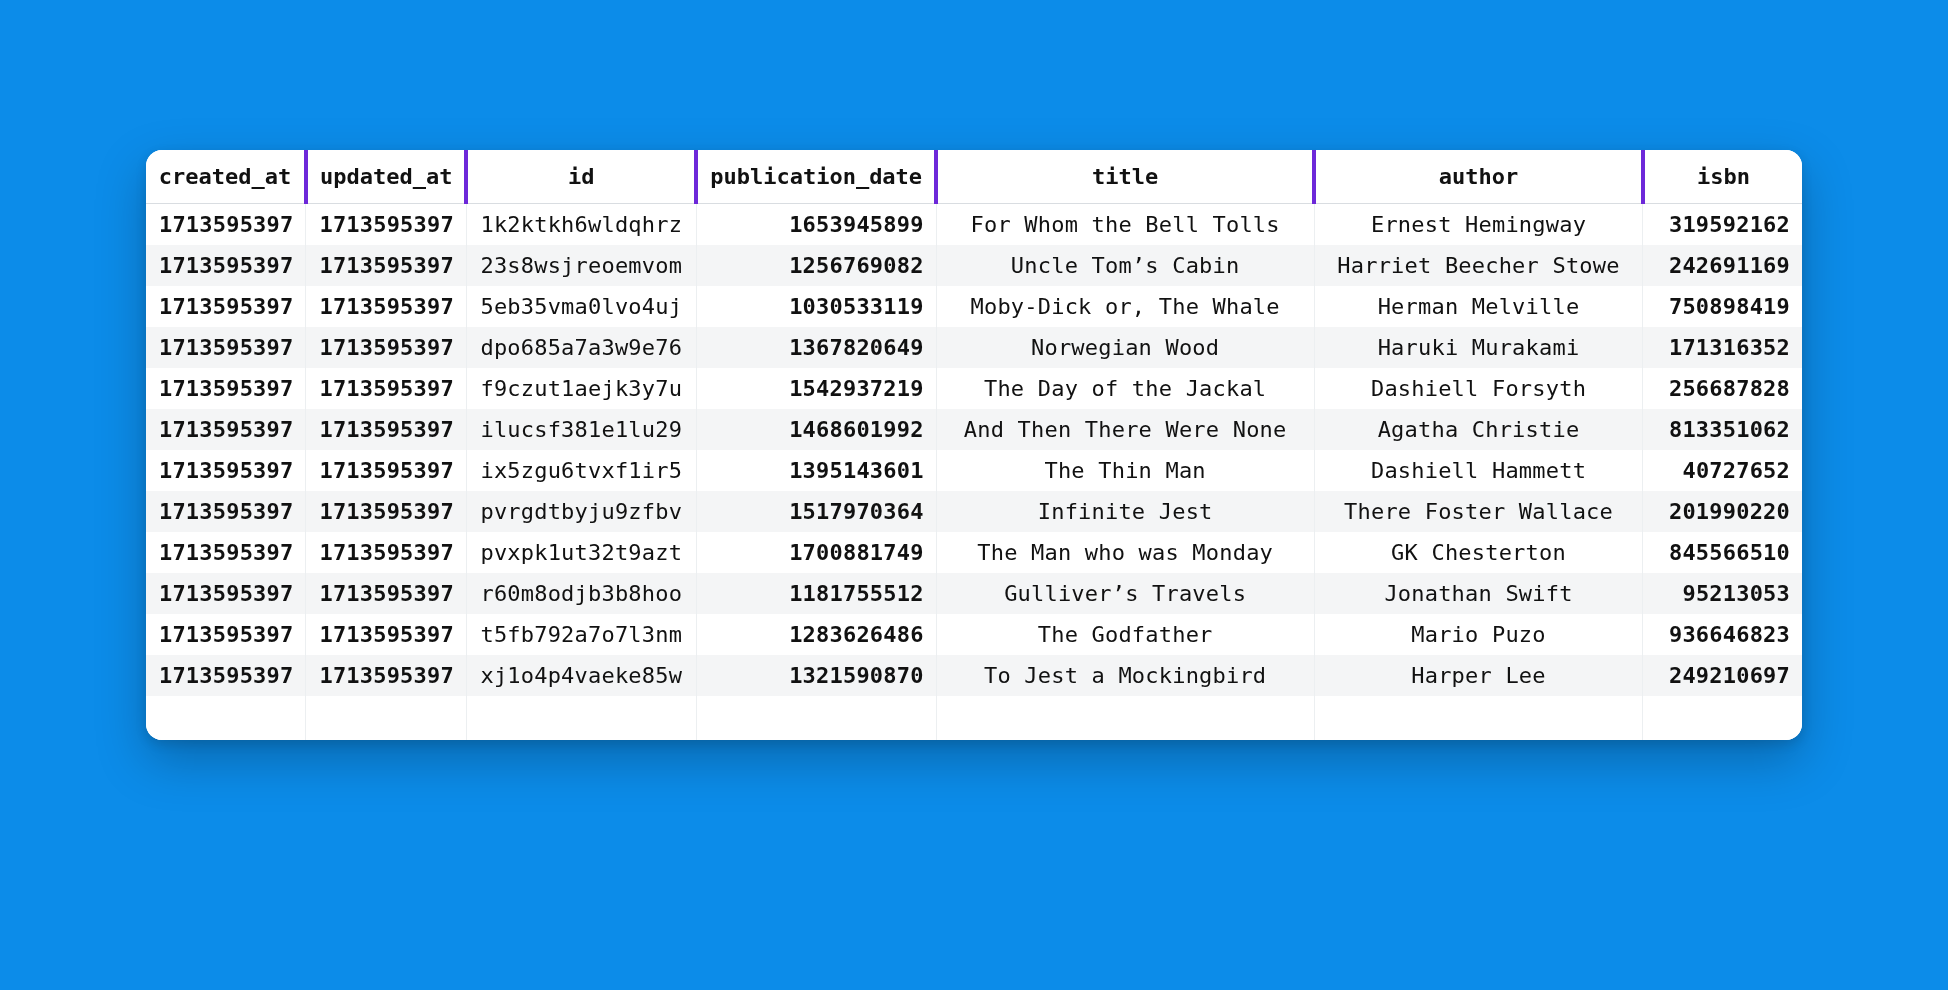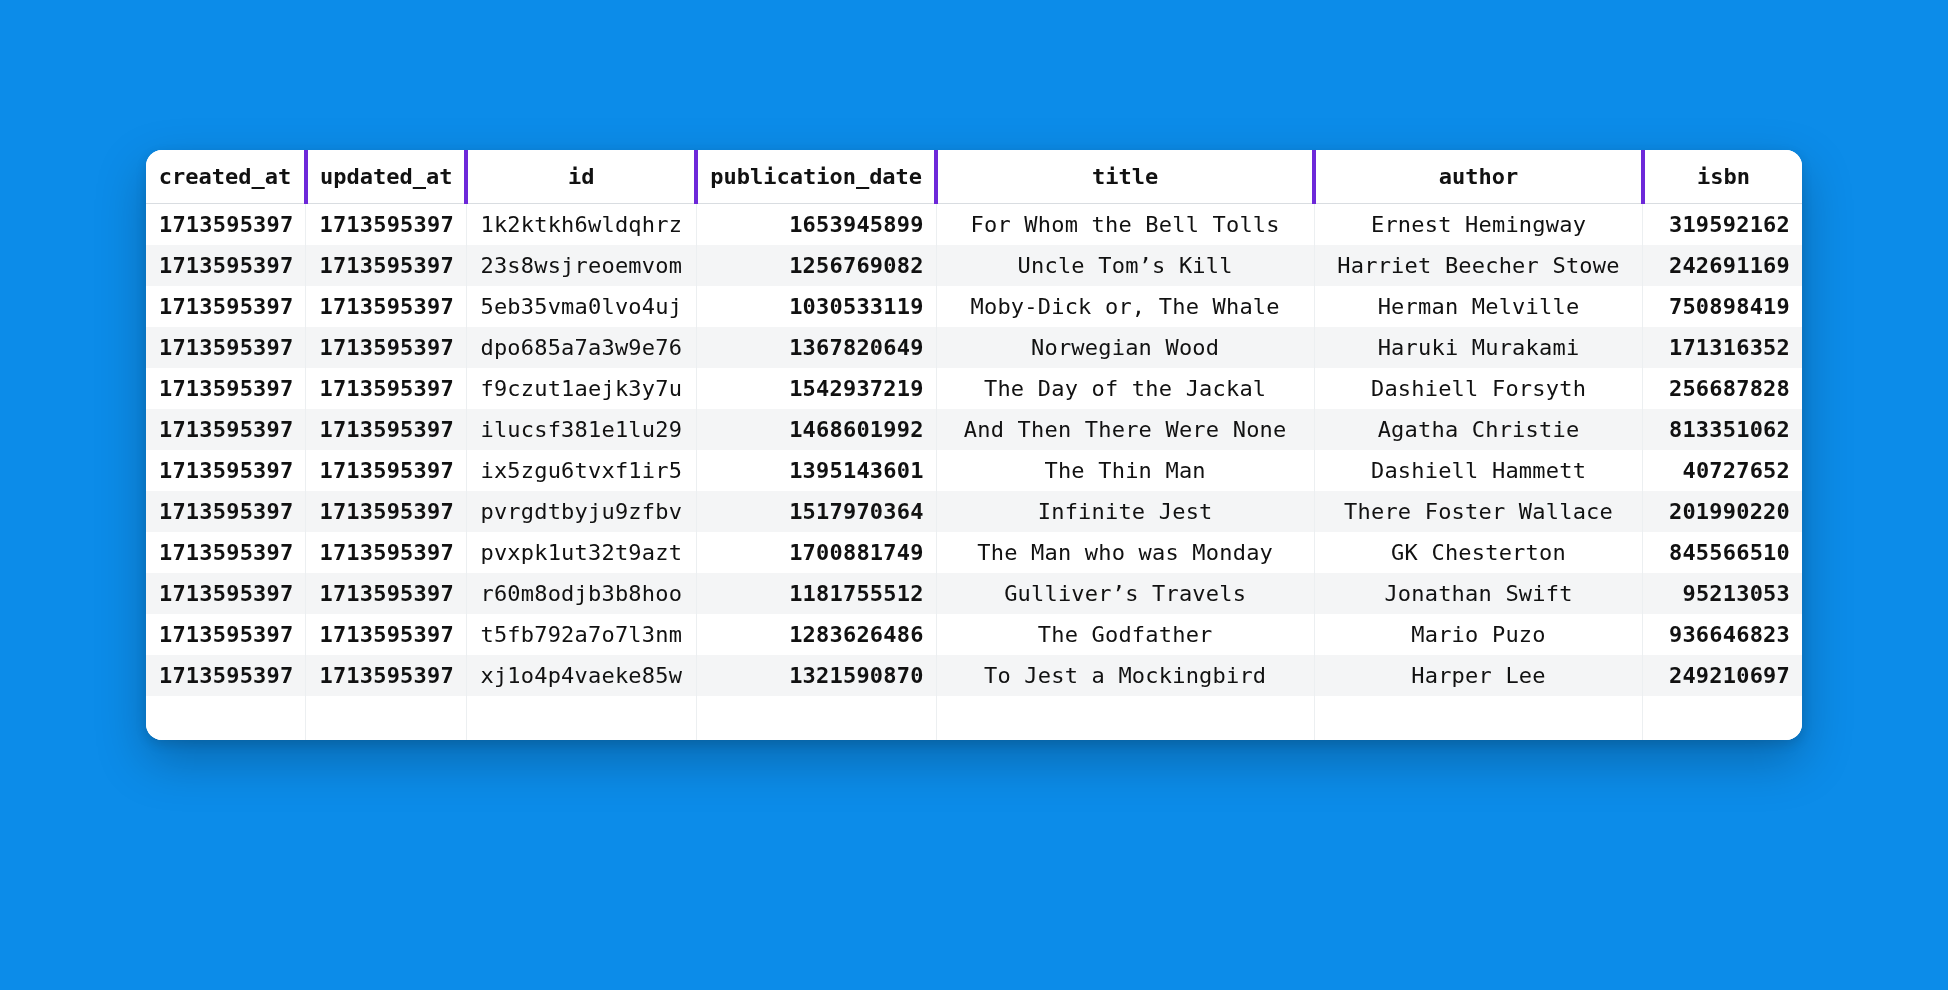--- a/index.html
+++ b/index.html
@@ -101,21 +101,21 @@
           <td class="num">1653945899</td>
           <td class="txt">For Whom the Bell Tolls</td>
           <td class="txt">Ernest Hemingway</td>
           <td class="num">319592162</td>
         </tr>
         <tr>
           <td class="num">1713595397</td>
           <td class="num">1713595397</td>
           <td class="txt">23s8wsjreoemvom</td>
           <td class="num">1256769082</td>
-          <td class="txt">Uncle Tom’s Kill</td>
+          <td class="txt">Uncle Tom’s Cabin</td>
           <td class="txt">Harriet Beecher Stowe</td>
           <td class="num">242691169</td>
         </tr>
         <tr>
           <td class="num">1713595397</td>
           <td class="num">1713595397</td>
           <td class="txt">5eb35vma0lvo4uj</td>
           <td class="num">1030533119</td>
           <td class="txt">Moby-Dick or, The Whale</td>
           <td class="txt">Herman Melville</td>

